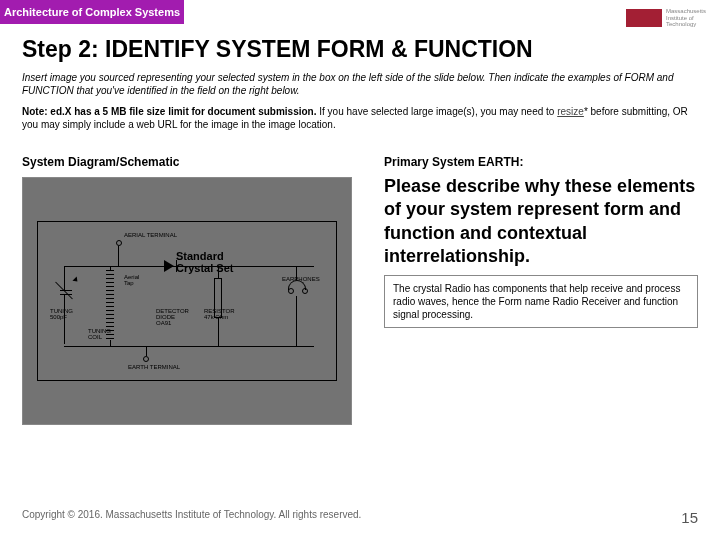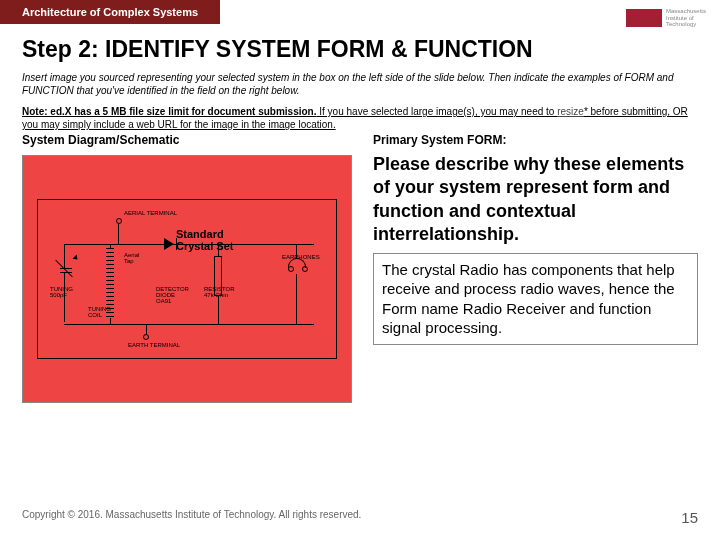--- a/index.html
+++ b/index.html
@@ -1,35 +1,35 @@
 <!DOCTYPE html>
 <html><head>
 <meta charset="utf-8">
 <style>
   * { margin: 0; padding: 0; box-sizing: border-box; }
   body { width: 720px; height: 540px; font-family: Arial, sans-serif; background: #fff; position: relative; }
-  .header-bar { background: #7f1d1d; color: #fff; padding: 6px 22px; font-size: 11px; font-weight: bold; display: inline-block; }
+  .header-bar { background: #a21caf; color: #fff; padding: 6px 4px; font-size: 11px; font-weight: bold; display: inline-block; }
   .logo { position: absolute; top: 8px; right: 14px; display: flex; align-items: center; gap: 4px; }
   .logo-block { width: 36px; height: 18px; background: #a31f34; }
   .logo-text { font-size: 6px; color: #888; line-height: 1.1; }
   .content { padding: 12px 22px 0 22px; }
   .title { font-size: 23px; font-weight: bold; margin-bottom: 8px; }
   .instr { font-size: 10px; font-style: italic; margin-bottom: 8px; line-height: 1.3; }
-  .note { font-size: 10px; margin-bottom: 2px; line-height: 1.3; text-decoration: underline; }
+  .note { font-size: 10px; margin-bottom: 24px; line-height: 1.3; }
   .note .bold { font-weight: bold; }
   .note .under { text-decoration: underline; color: #444; }
-  .cols { display: flex; gap: 21px; }
+  .cols { display: flex; gap: 32px; }
   .left { flex: 0 0 330px; }
   .right { flex: 1; }
   .label { font-size: 12px; font-weight: bold; margin-bottom: 4px; }
-  .diagram-box { border: 1px solid #888; width: 330px; height: 248px; background: #ef4444; display: flex; align-items: center; justify-content: center; margin-top: 8px; }
+  .diagram-box { border: 1px solid #888; width: 330px; height: 248px; background: #737373; display: flex; align-items: center; justify-content: center; margin-top: 8px; }
   .diagram-inner { border: 1px solid #000; width: 300px; height: 160px; padding: 8px; position: relative; font-size: 7px; font-family: Arial; }
   .field { border: 1px solid #888; padding: 5px 8px; font-size: 11px; margin-bottom: 10px; min-height: 22px; }
   .desc-label { font-size: 18px; font-weight: bold; margin-top: 6px; margin-bottom: 6px; line-height: 1.3; }
-  .desc-field { border: 1px solid #888; padding: 6px 8px; font-size: 15px; line-height: 1.3; }
+  .desc-field { border: 1px solid #888; padding: 6px 8px; font-size: 10px; line-height: 1.3; }
   .footer { position: absolute; bottom: 14px; left: 22px; right: 22px; display: flex; justify-content: space-between; font-size: 10px; color: #666; margin-top: 40px; }
   .pagenum { font-size: 15px; color: #555; }
   
   .sch { position: relative; width: 100%; height: 100%; }
   .sch-title { position: absolute; top: 20px; left: 130px; font-size: 11px; font-weight: bold; line-height: 1.1; }
   .lbl { position: absolute; font-size: 6px; }
   .wire { position: absolute; background: #000; }
 </style>
 </head>
 <body>
@@ -122,21 +122,21 @@
 
             <div class="wire" style="top:116px; left:100px; width:1px; height:10px;"></div>
             <div style="position:absolute; top:126px; left:97px; width:6px; height:6px; border:1px solid #000; border-radius:50%;"></div>
             <span class="lbl" style="top:134px; left:82px;">EARTH TERMINAL</span>
           </div>
         </div>
       </div>
     </div>
 
     <div class="right">
-      <div class="label">Primary System FORM:</div>
+      <div class="label">Primary System EARTH:</div>
 
 
       <div class="desc-label">Please describe why these elements of your system represent form and function and contextual interrelationship.</div>
       <div class="desc-field">The crystal Radio has components that help receive and process radio waves, hence the Form name Radio Receiver and function signal processing.</div>
     </div>
   </div>
 </div>
 
 <div class="footer">
   <span>Copyright © 2016. Massachusetts Institute of Technology. All rights reserved.</span>

